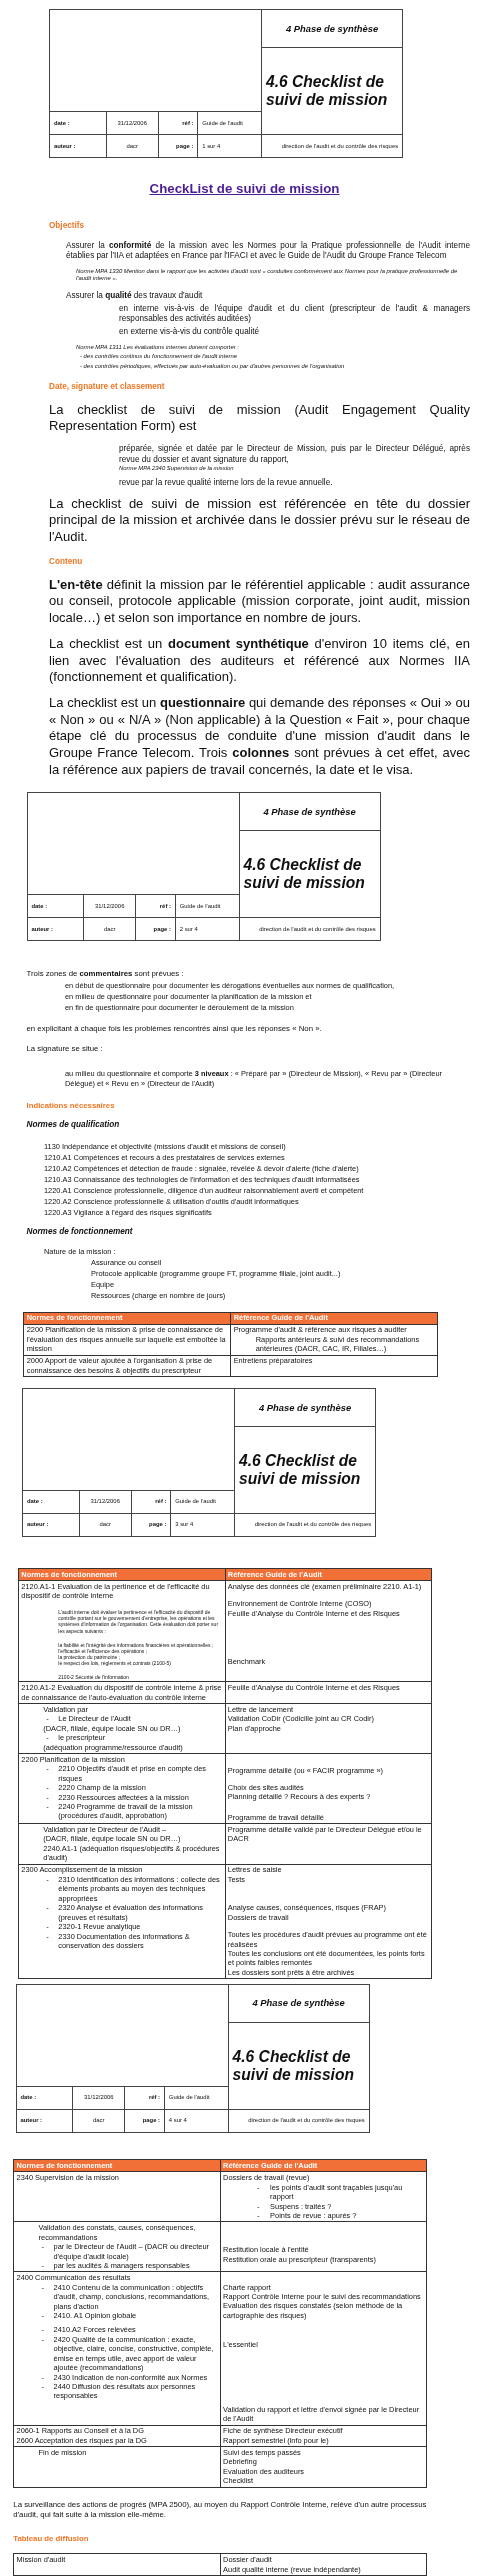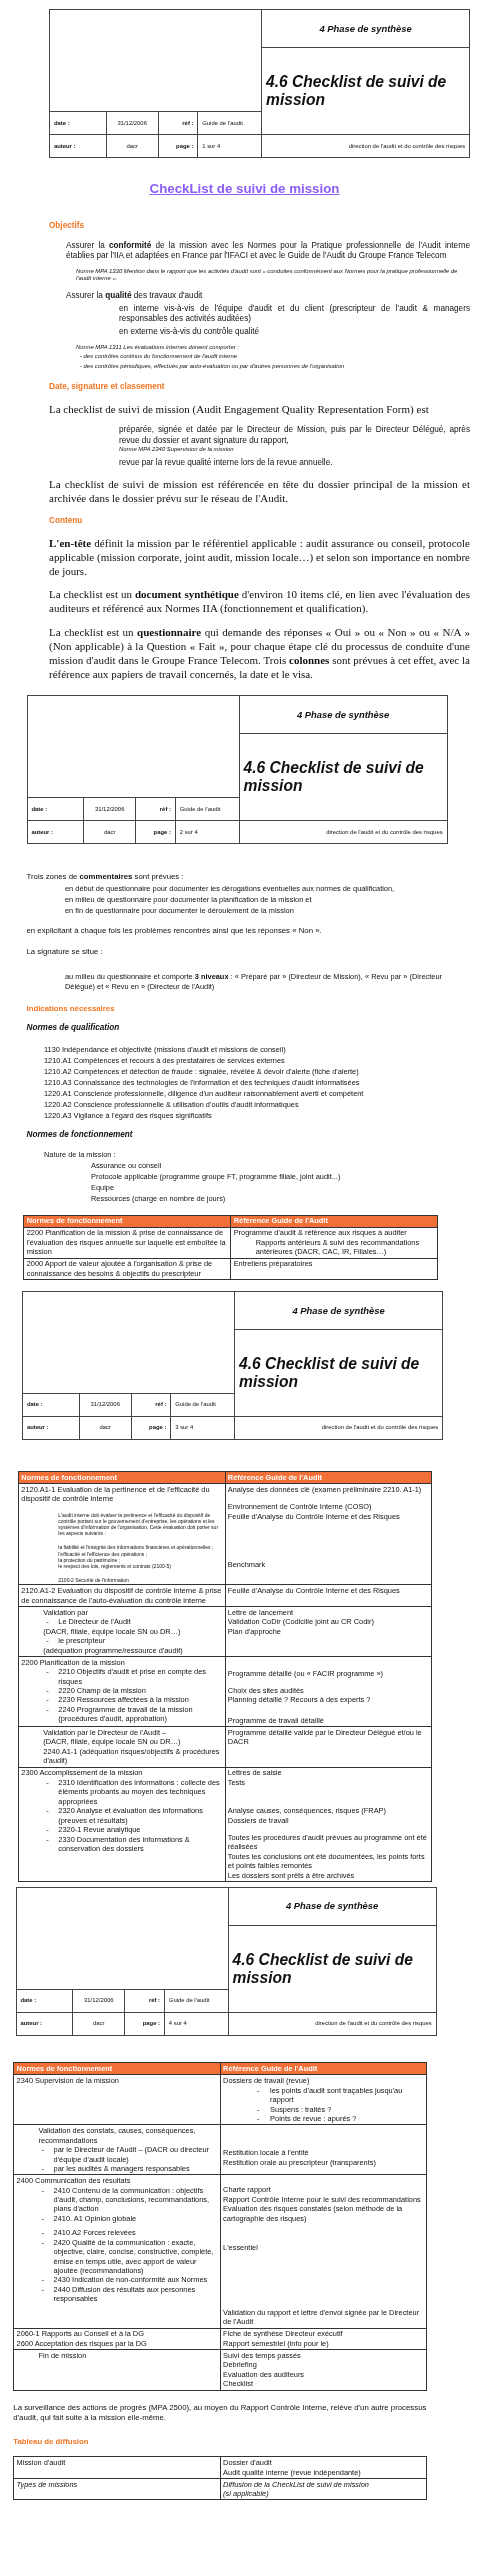--- a/index.html
+++ b/index.html
@@ -1,31 +1,31 @@
 <!DOCTYPE html>
 <html style="font-size:12.5px"><head>
 <meta charset="utf-8">
 <style>
   html, body { margin: 0; padding: 0; background: #ffffff; }
   body { width: 489px; font-family: "Liberation Sans", sans-serif; color: #111; font-size: 8.6px; line-height: 1.28; }
   .page { position: relative; }
   
-  .hdr { border: 1.6px solid #333; border-collapse: collapse; width: 421px; margin-left: 49px; }
+  .hdr { border: 1.6px solid #333; border-collapse: collapse; width: 354px; margin-left: 49px; }
   .hdr td { border: 0.8px solid #444; padding: 0 3.9px; font-size: 5.9px; height: 22px; vertical-align: middle; }
   .hdr .phase { text-align: center; font-style: italic; font-weight: bold; font-size: 9.4px; height: 37px; }
   .hdr .title { font-style: italic; font-weight: bold; font-size: 15.6px; line-height: 1.15; }
   .hdr .lbl { font-weight: bold; }
   .hdr .sep { border-left: 1.6px solid #333; }
   .hdr .right { text-align: right; }
   .hdr .ctr { text-align: center; }
   .hdr .blank { height: 101px; }
-  .doc-title { text-align: center; font-size: 13.3px; font-weight: bold; color: #8b5cf6; text-decoration: underline; margin: 22px 0 23.4px 0; }
+  .doc-title { text-align: center; font-size: 13.3px; font-weight: bold; color: #4c1d95; text-decoration: underline; margin: 22px 0 23.4px 0; }
   .section-h { color: #f07623; font-weight: bold; font-size: 8.2px; margin: 11px 0 9.4px 49px; }
   .sub-h { font-weight: bold; font-style: italic; font-size: 8.2px; margin: 9.4px 0 7.8px 26.5px; }
-  .p { margin: 0 19px 9.4px 49px; text-align: justify; font-size: 11px; font-family: Liberation Serif, serif; }
+  .p { margin: 0 19px 9.4px 49px; text-align: justify; font-size: 13px; }
   .p2 { margin: 0 19px 7.8px 26.5px; font-size: 7.8px; }
   .note { font-style: italic; font-size: 5.9px; margin: 3.1px 19px 7.8px 76px; }
   ul.dash { list-style: none; margin: 0 19px 6.2px 0; padding: 0; }
   ul.dash li { position: relative; font-size: 8.2px; text-align: justify; }
   ul.dash li::before { content: "-"; position: absolute; left: -15.6px; }
   .lvl1 { padding-left: 66px !important; }
   .lvl2 { padding-left: 119px !important; }
   ul.small li { font-size: 7.4px; margin-bottom: 1.6px; }
   
   .ntab { border-collapse: collapse; border: 1.6px solid #333; font-size: 7.4px; }

